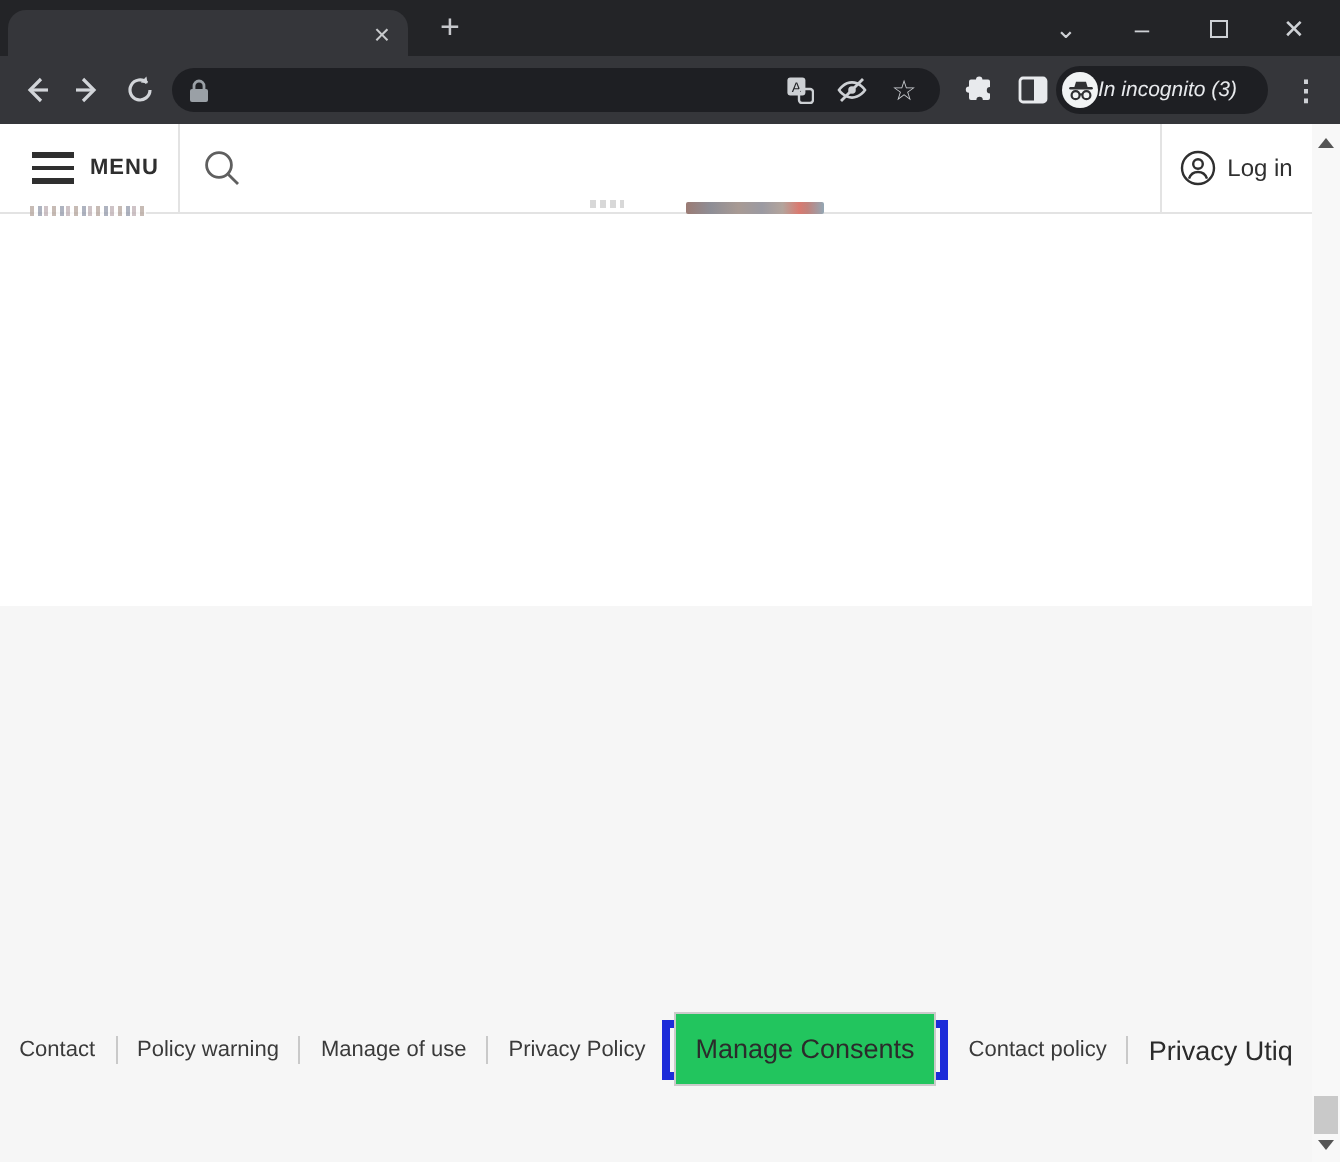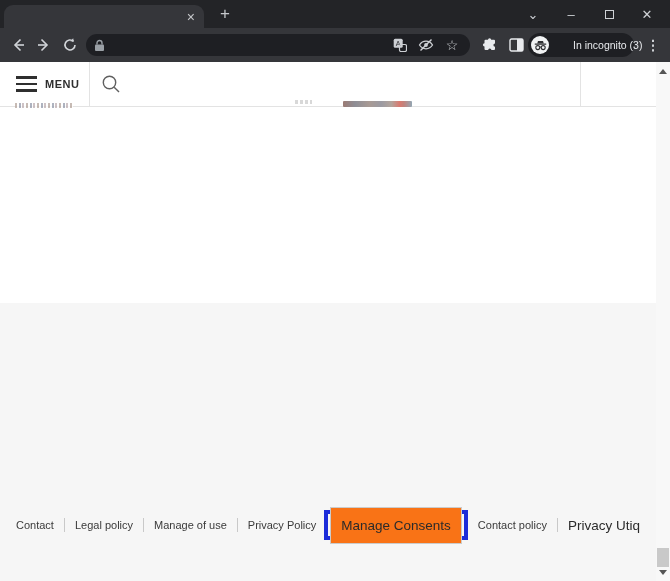--- a/index.html
+++ b/index.html
@@ -26,21 +26,21 @@
                 border-radius:11px; display:flex; align-items:center; padding:0 8px; }
   .addr-spacer { flex:1; }
   .addr-value { color:#e8eaed; font-size:11px; margin-left:6px; }
   .addr-ic { width:20px; height:20px; display:flex; align-items:center; justify-content:center; margin-left:6px; }
   .star-glyph { color:#cdd0d4; font-size:14px; line-height:1; }
   .ext-ic { position:absolute; width:22px; height:22px; top:6px; display:flex; align-items:center; justify-content:center; }
   .incog-pill { position:absolute; left:528px; top:5px; width:106px; height:24px; background:#1e1f23;
                 border-radius:12px; display:flex; align-items:center; padding:0 8px 0 3px; }
   .incog-circle { width:18px; height:18px; border-radius:50%; background:#f1f3f4; display:flex;
                   align-items:center; justify-content:center; flex:0 0 auto; }
-  .incog-label { color:#e8eaed; font-size:10.5px; margin-left:24px; white-space:nowrap; }
+  .incog-label { color:#e8eaed; font-size:10.5px; margin-left:0; white-space:nowrap;font-style:italic; }
   .kebab { position:absolute; left:641px; top:5px; width:24px; height:24px; color:#ced1d5;
            font-size:14px; display:flex; align-items:center; justify-content:center; font-weight:bold; }
 
   
   .page { position:absolute; left:0; top:62px; width:556px; height:519px; background:#fff; }
   .site-header { position:absolute; left:0; top:0; width:656px; height:45px; background:#fff;
                  border-bottom:1px solid #e3e3e3; }
   .hdr-divider { position:absolute; top:0; width:1px; height:44px; background:#e3e3e3; }
   .menu-block { position:absolute; left:0; top:0; width:89px; height:44px; display:flex;
                 align-items:center; padding-left:16px; cursor:pointer; }
@@ -63,21 +63,21 @@
 
   .gray-section { position:absolute; left:0; top:241px; width:656px; height:278px; background:#f6f6f6; }
 
   
   .footer-row { position:absolute; left:0; top:200px; width:656px; height:44px; display:flex;
                 align-items:center; justify-content:center; }
   .f-link { font-size:11px; color:#3a3a3a; white-space:nowrap; cursor:pointer; }
   .f-link-lg { font-size:13.5px; color:#2b2b2b; white-space:nowrap; cursor:pointer; }
   .f-sep { width:1px; height:14px; background:#c9c9c9; margin:0 10px; }
   .highlight-box { border:4px solid #1c2cd9; padding:2px; margin:0 10px 0 8px; background:transparent; }
-  .consents-btn { border:1px solid #cbcbcb; background:#f97316; padding:10px 10px; font-size:13.5px;
+  .consents-btn { border:1px solid #cbcbcb; background:#22c55e; padding:10px 10px; font-size:13.5px;
                   color:#2b2b2b; white-space:nowrap; cursor:pointer; }
 
   
   .scrollbar { position:absolute; left:656px; top:0; width:14px; height:519px; background:#f8f8f8; }
   .sb-up, .sb-down { position:absolute; left:0; width:14px; height:14px; display:flex;
                      align-items:center; justify-content:center; }
   .sb-up { top:2px; } .sb-down { bottom:2px; }
   .tri-up { width:0; height:0; border-left:4px solid transparent; border-right:4px solid transparent;
             border-bottom:5px solid #555; }
   .tri-down { width:0; height:0; border-left:4px solid transparent; border-right:4px solid transparent;
@@ -185,31 +185,39 @@
       <span class="menu-label">MENU</span>
     </div>
     <div class="hdr-divider" style="left:89px;"></div>
     <div class="search-block">
       <svg width="20" height="20" viewBox="0 0 20 20">
         <circle cx="8.5" cy="8.5" r="6.2" fill="none" stroke="#5f5f5f" stroke-width="1.4"></circle>
         <path d="M13.2 13.2 18 18" stroke="#5f5f5f" stroke-width="1.4"></path>
       </svg>
     </div>
     <div class="hdr-divider" style="left:580px;"></div>
+    <div class="login-block">
+      <svg width="18" height="18" viewBox="0 0 18 18">
+        <circle cx="9" cy="9" r="8" fill="none" stroke="#2f2f2f" stroke-width="1.2"></circle>
+        <circle cx="9" cy="7" r="2.4" fill="none" stroke="#2f2f2f" stroke-width="1.2"></circle>
+        <path d="M4.5 14.3c.8-2.3 2.5-3.3 4.5-3.3s3.7 1 4.5 3.3" fill="none" stroke="#2f2f2f" stroke-width="1.2"></path>
+      </svg>
+      <span class="login-label">Log in</span>
+    </div>
   </div>
 
   <div class="sliver-text"></div>
   <div class="sliver-marks"></div>
   <div class="sliver-image"></div>
 
   <div class="gray-section">
     <div class="footer-row">
       <span class="f-link">Contact</span>
       <span class="f-sep"></span>
-      <span class="f-link">Legal policy</span>
+      <span class="f-link">Policy warning</span>
       <span class="f-sep"></span>
       <span class="f-link">Manage of use</span>
       <span class="f-sep"></span>
       <span class="f-link">Privacy Policy</span>
       <span class="highlight-box">
         <span class="consents-btn">Manage Consents</span>
       </span>
       <span class="f-link">Contact policy</span>
       <span class="f-sep"></span>
       <span class="f-link-lg">Privacy Utiq</span>

